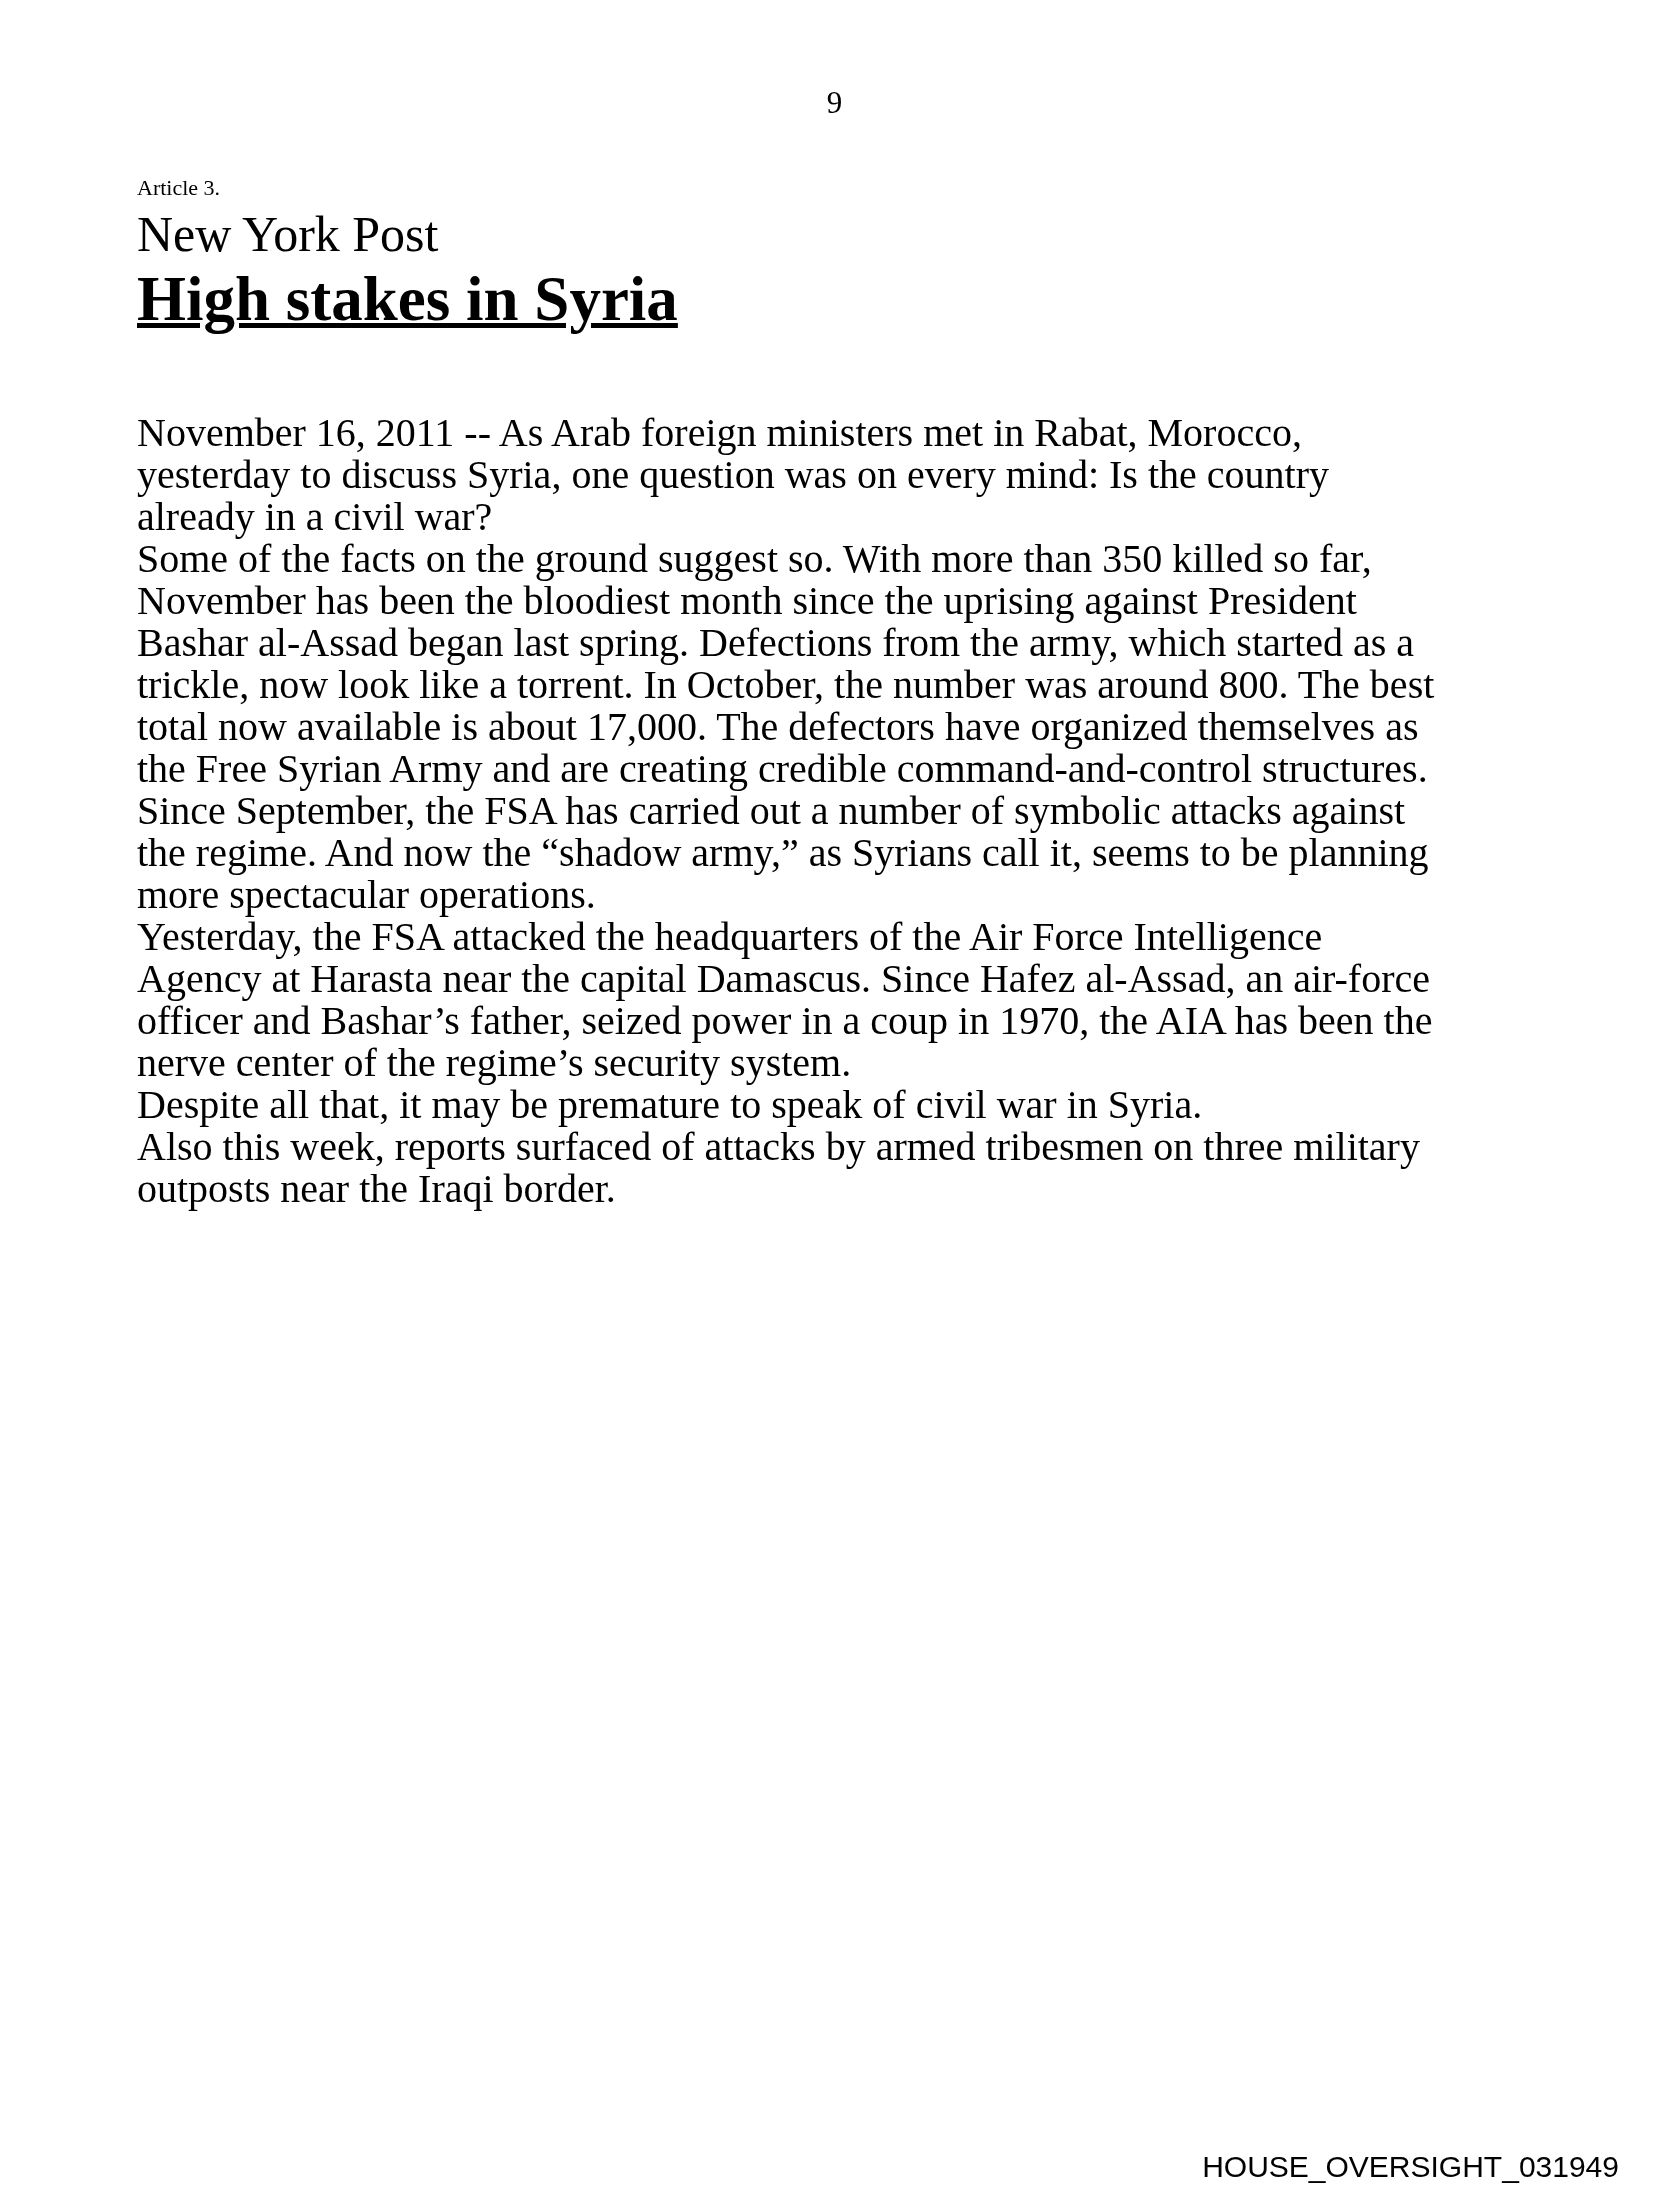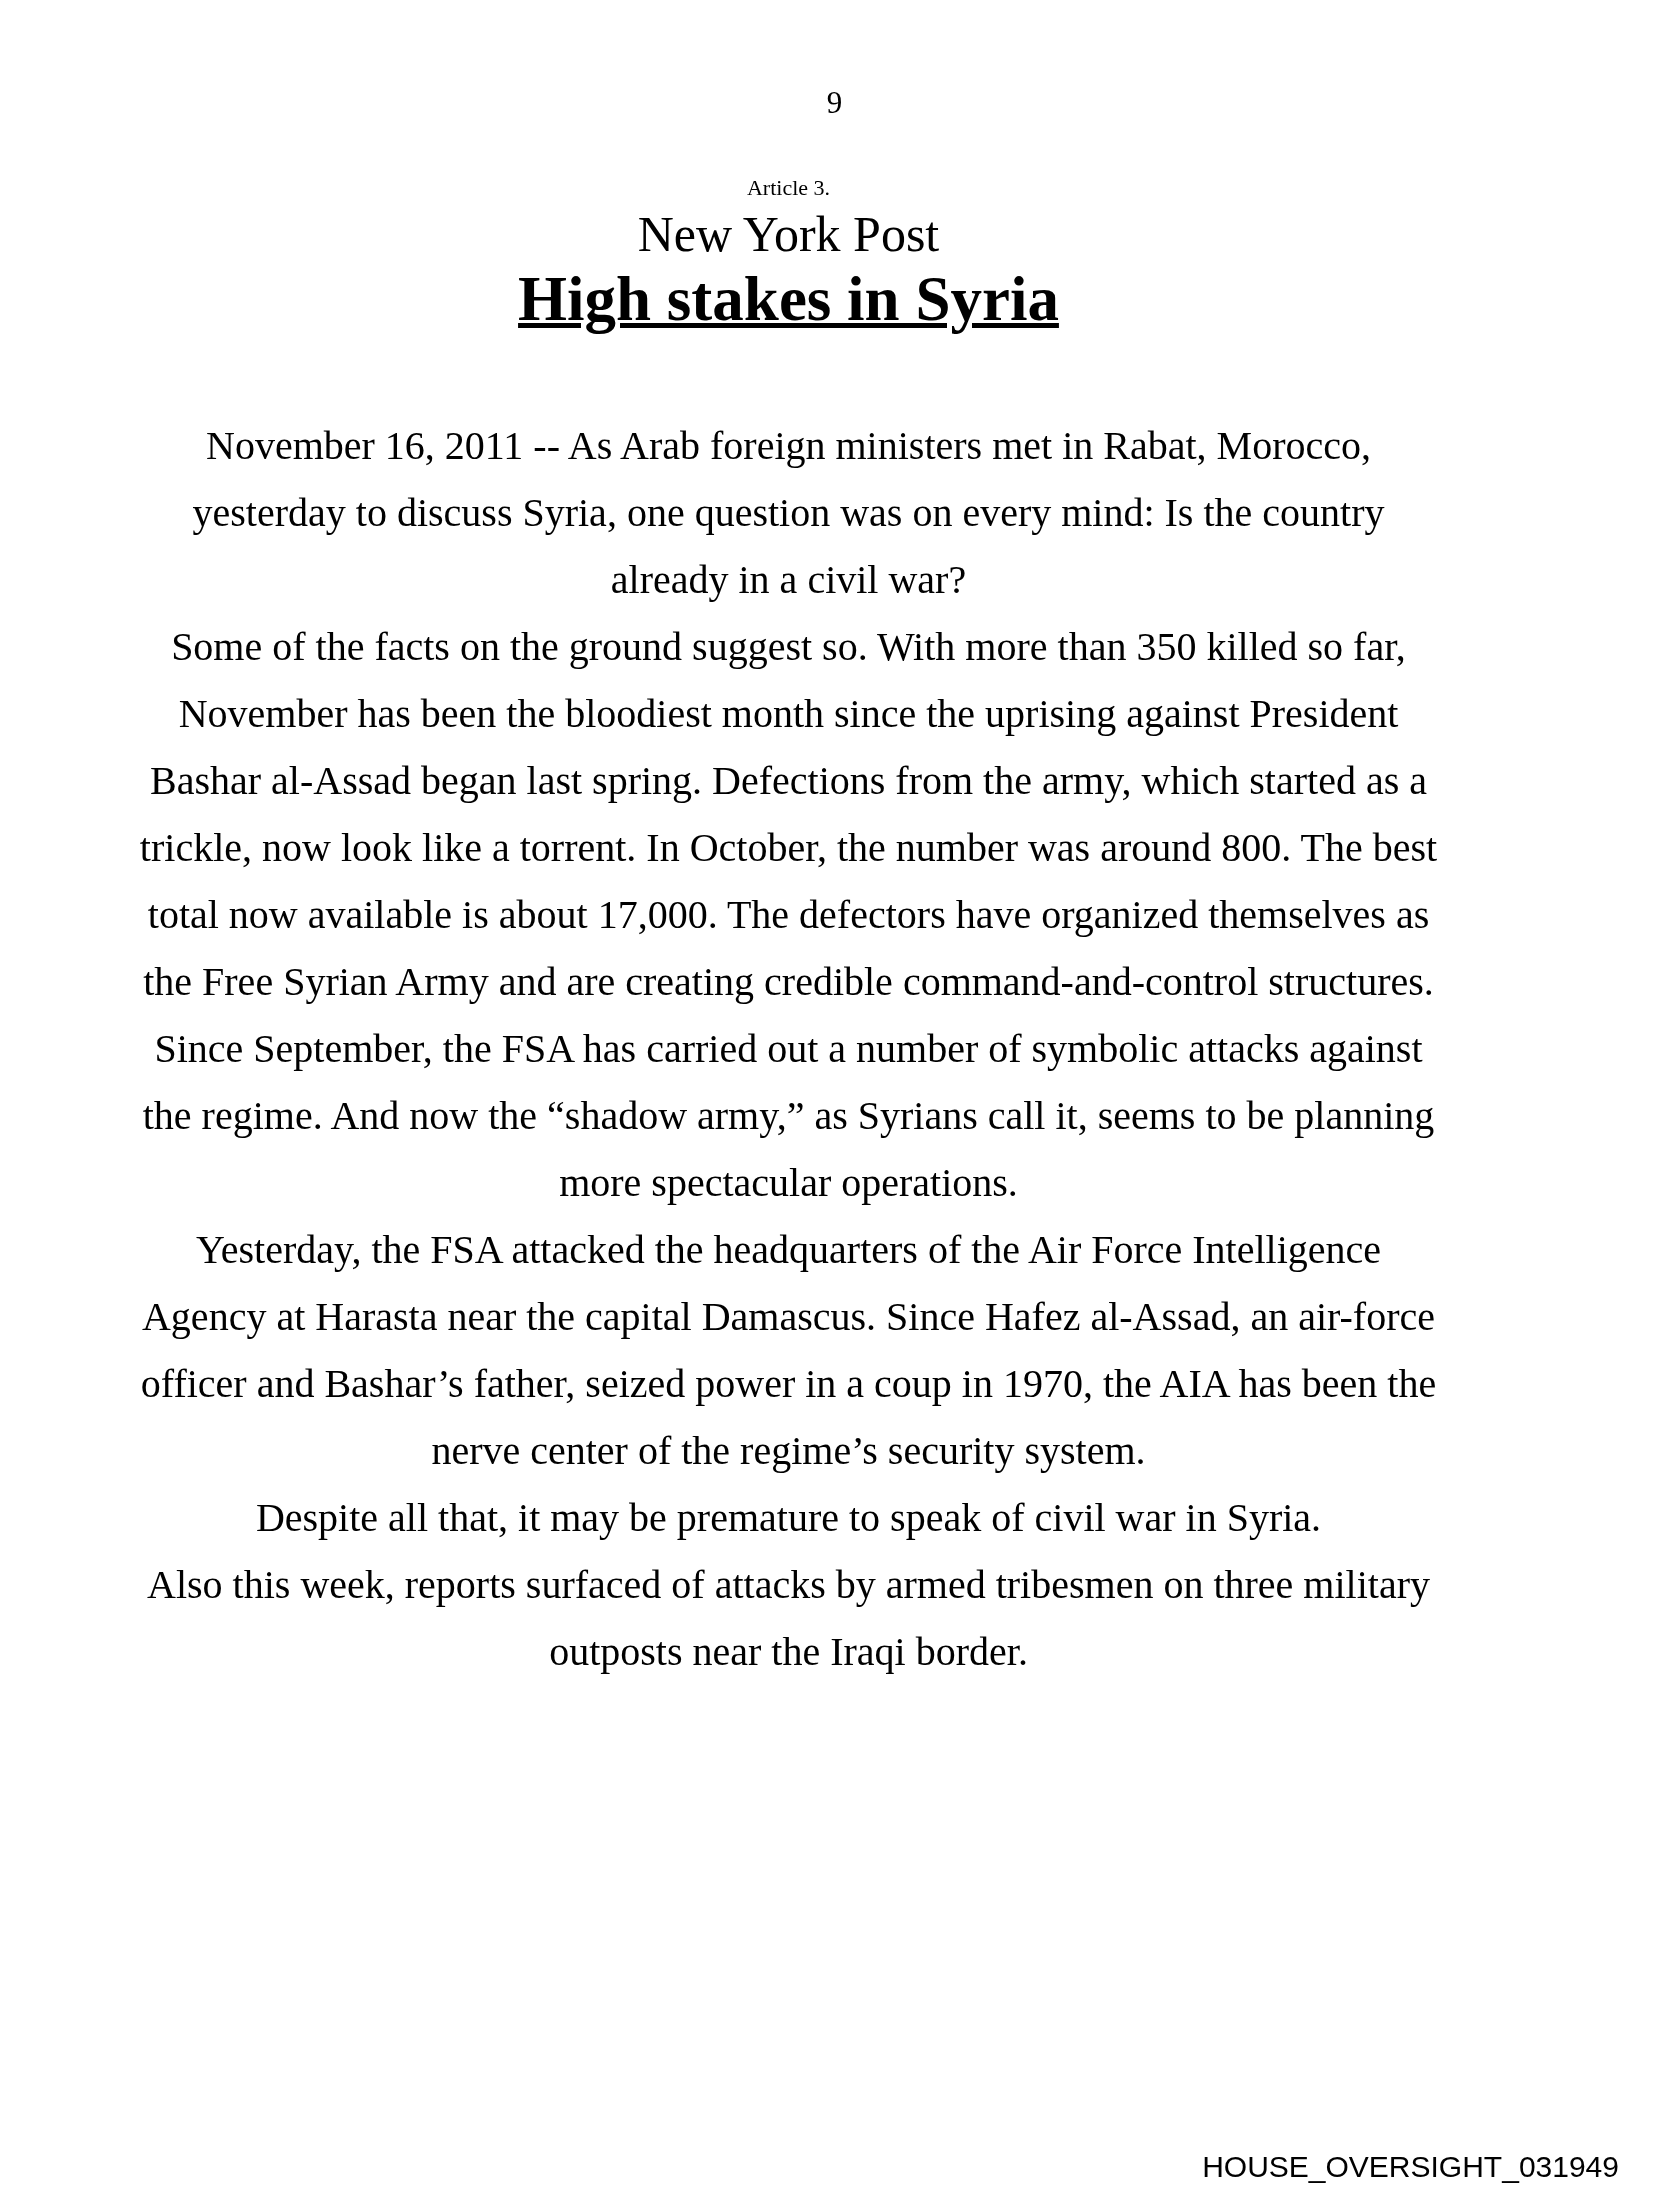--- a/index.html
+++ b/index.html
@@ -22,21 +22,20 @@
     left: 0;
     width: 100%;
     text-align: center;
     font-size: 31px;
   }
   .content {
     position: absolute;
     top: 175px;
     left: 137px;
     width: 1303px;
-    text-align: center;
   }
   .article-label {
     font-size: 22px;
     margin: 0 0 3.9px 0;
   }
   .source {
     font-size: 50px;
     margin: 0 0 2.6px 0;
   }
   .title {
@@ -49,21 +48,21 @@
   }
   .byline {
     font-size: 39px;
     margin: 0;
   }
   .body {
     margin-top: 77px;
   }
   .body p {
     font-size: 40px;
-    line-height: 67px;
+    line-height: 42px;
     margin: 0;
   }
   .footer {
     position: absolute;
     right: 50px;
     bottom: 21px;
     font-family: Liberation Sans, sans-serif;
     font-size: 30px;
   }
 </style>

